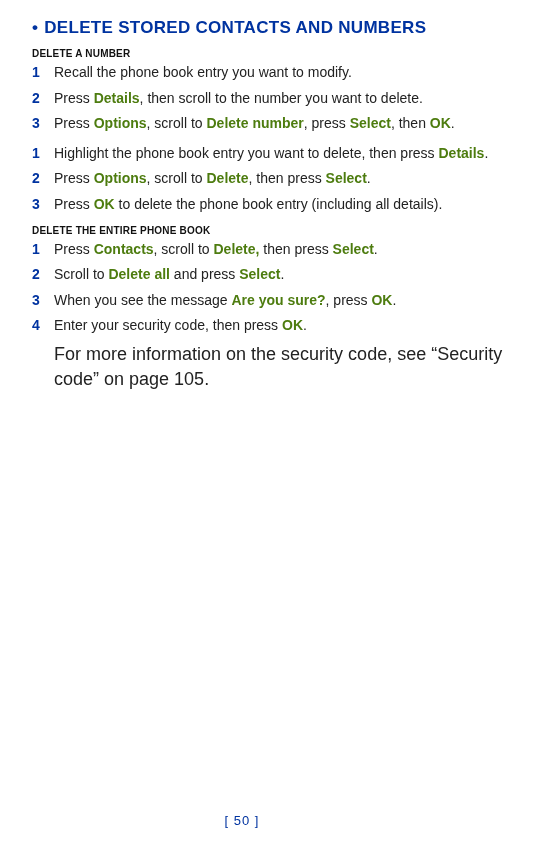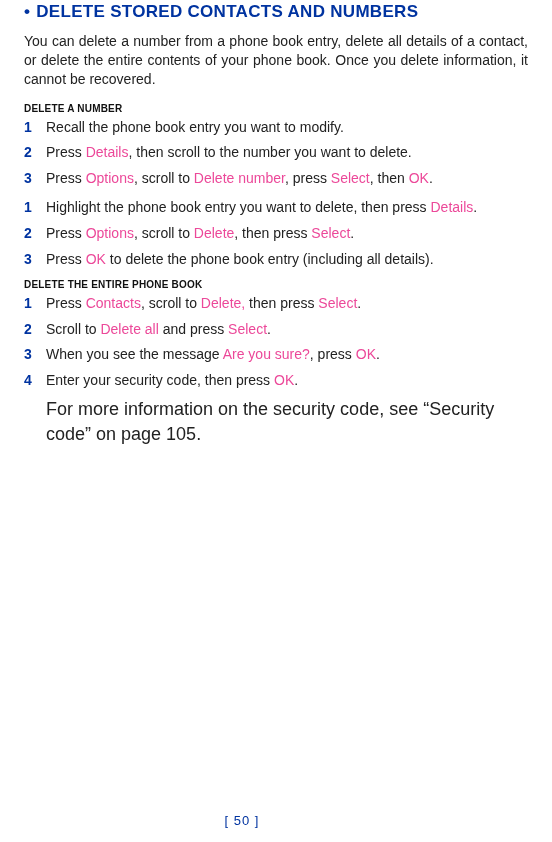--- a/index.html
+++ b/index.html
@@ -6,21 +6,22 @@
     margin: 0;
     padding: 0;
     font-family: Arial, Helvetica, sans-serif;
     background: #fff;
     width: 552px;
     height: 842px;
     position: relative;
     color: #000;
   }
   .page {
-    padding: 2px 24px 0 24px;
+    padding: 18px 24px 0 24px;
+    margin-left: 8px;
   }
   .main-title {
     color: #0033a0;
     font-weight: bold;
     font-size: 17px;
     letter-spacing: 0.3px;
     margin: 0 0 10px 0;
   }
   .bullet {
     display: inline-block;
@@ -51,22 +52,22 @@
   .step-num {
     color: #0033a0;
     font-weight: bold;
     width: 22px;
     flex-shrink: 0;
   }
   .step-text {
     flex: 1;
   }
   .step-text b {
-    font-weight: normal;
-    color: #ec4899;
+    font-weight: bold;
+    color: #4d7c0f;
   }
   .note {
     font-size: 18px;
     line-height: 1.4;
     margin: 6px 0 0 22px;
     color: #222;
   }
   .section-block {
     margin-bottom: 10px;
   }
@@ -82,21 +83,20 @@
 </style>
 </head>
 <body>
 
 <div class="page">
 
   <div class="main-title">
     <span class="bullet">•</span><span>DELETE STORED CONTACTS AND NUMBERS</span>
   </div>
 
-  <p class="intro">You can delete a number from a phone book entry, delete all details of a contact, or delete the entire contents of your phone book. Once you delete information, it cannot be recovered.</p>
 
   <div class="section-block">
     <div class="sub-title">DELETE A NUMBER</div>
 
     <div class="step">
       <div class="step-num">1</div>
       <div class="step-text"><span>Recall the phone book entry you want to modify.</span></div>
     </div>
 
     <div class="step">

